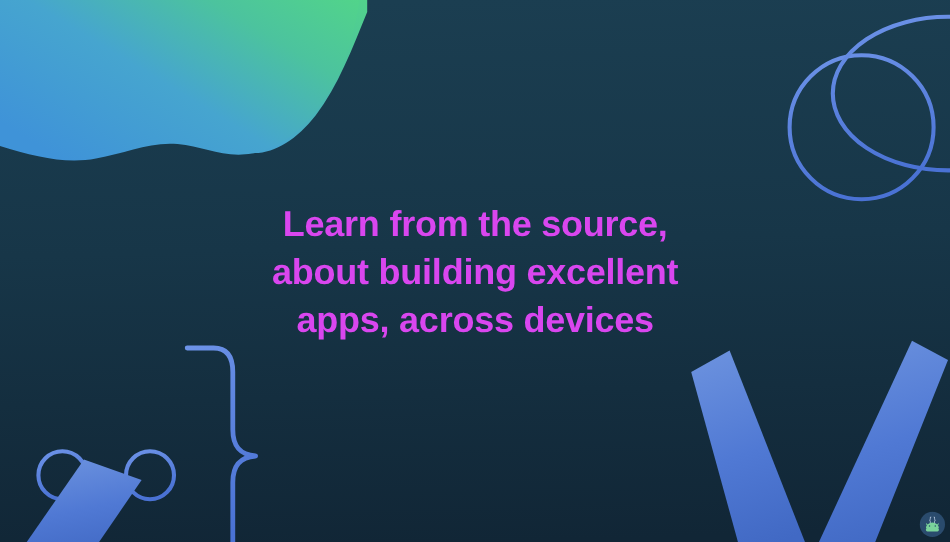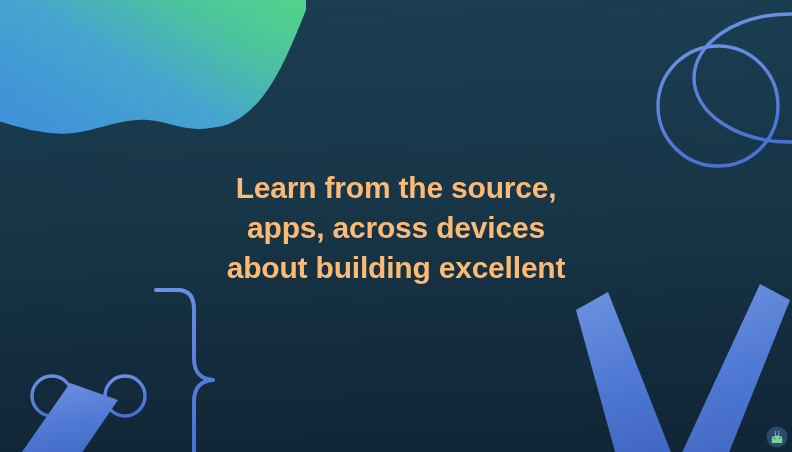--- a/index.html
+++ b/index.html
@@ -22,21 +22,21 @@
     width: 792px;
     height: 452px;
     display: block;
   }
   #headline {
     position: absolute;
     left: 0;
     right: 0;
     top: 168px;
     text-align: center;
-    color: #fdba74;
+    color: #d946ef;
     font-size: 30px;
     font-weight: 700;
     line-height: 40px;
     letter-spacing: -0.2px;
     z-index: 5;
     user-select: none;
   }
   #headline .line { display: block; white-space: nowrap; }
   #badge {
     position: absolute;
@@ -118,22 +118,22 @@
 
     <g fill="url(#barGrad)">
       <polygon points="70,383 118,400 70,470 22,452"></polygon>
       <polygon points="576,310 608,292 678,470 620,470"></polygon>
       <polygon points="760,284 790,300 722,470 674,470"></polygon>
     </g>
   </svg>
 
   <div id="headline">
     <span class="line">Learn from the source,</span>
+    <span class="line">about building excellent</span>
     <span class="line">apps, across devices</span>
-    <span class="line">about building excellent</span>
   </div>
 
   <svg id="badge" viewBox="0 0 22 22">
     <circle cx="11" cy="11" r="10.5" fill="#2a4b6d"></circle>
     <text x="11" y="9.2" text-anchor="middle" font-family="Liberation Sans, sans-serif" font-size="6" fill="#c9d8ee">{ }</text>
     <g fill="#7ad39b">
       <path d="M5.6 14.1 a5.4 4.6 0 0 1 10.8 0 Z"></path>
       <rect x="5.6" y="14.1" width="10.8" height="2.8" rx="1.2"></rect>
       <circle cx="8.6" cy="12.4" r="0.62" fill="#2a4b6d"></circle>
       <circle cx="13.4" cy="12.4" r="0.62" fill="#2a4b6d"></circle>

